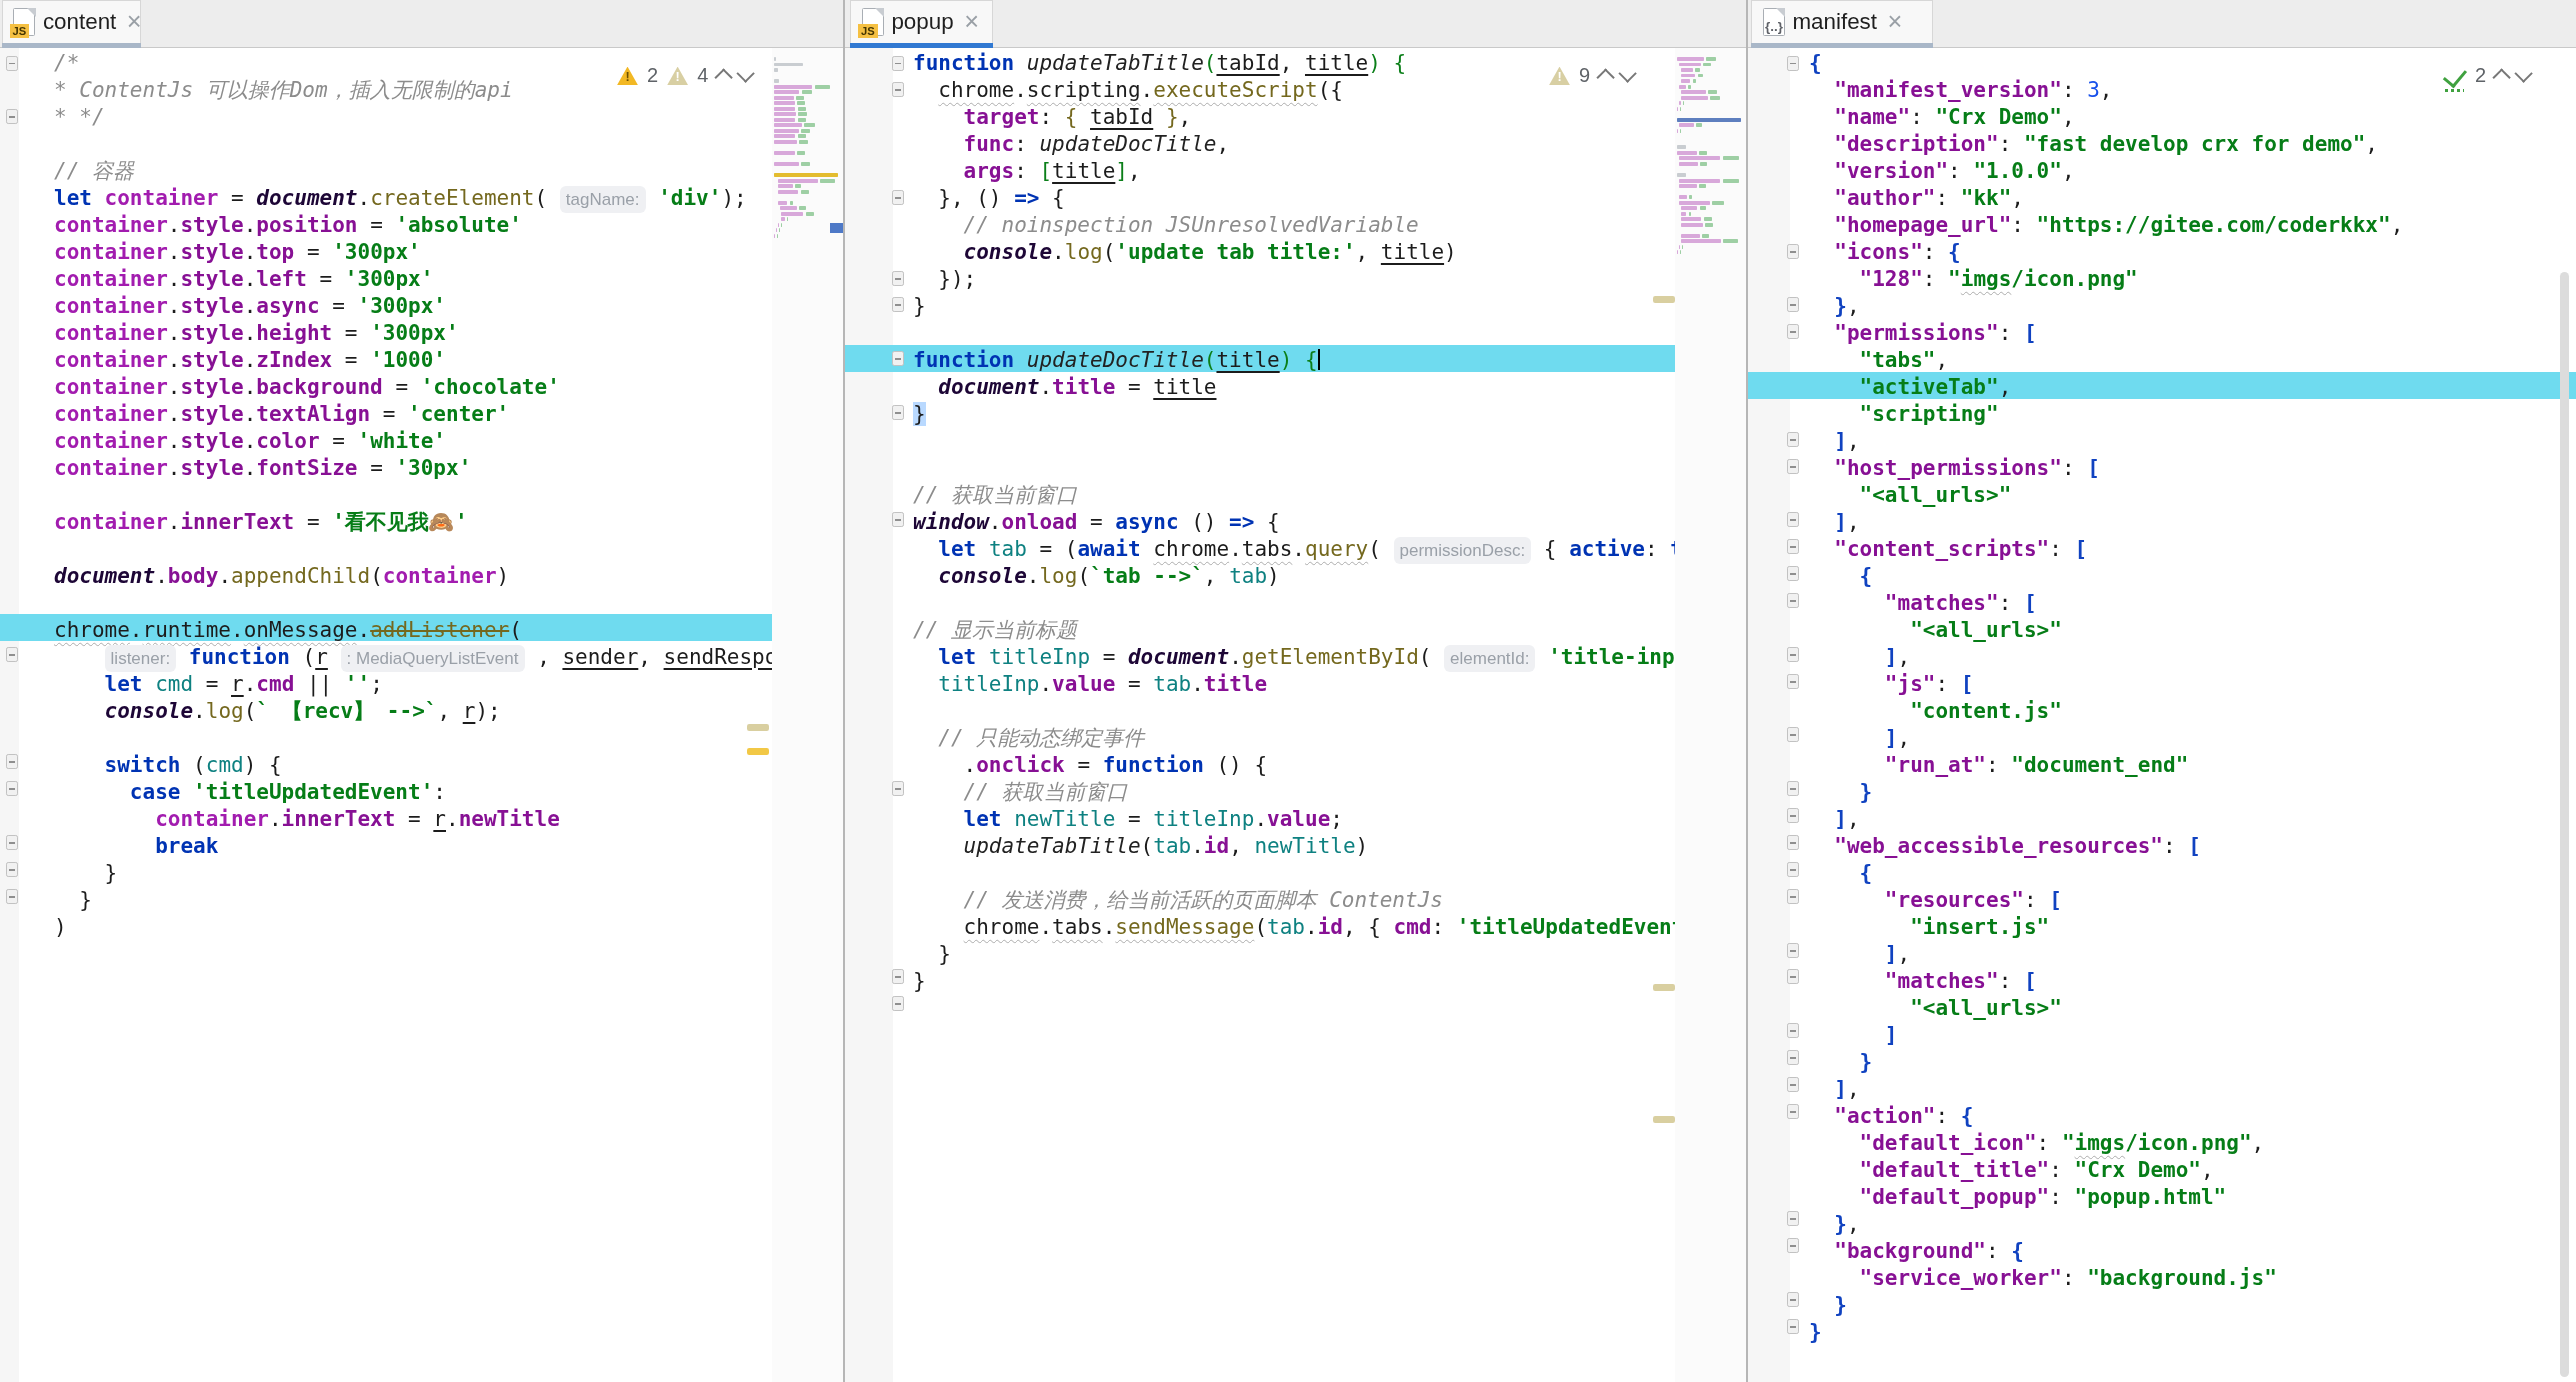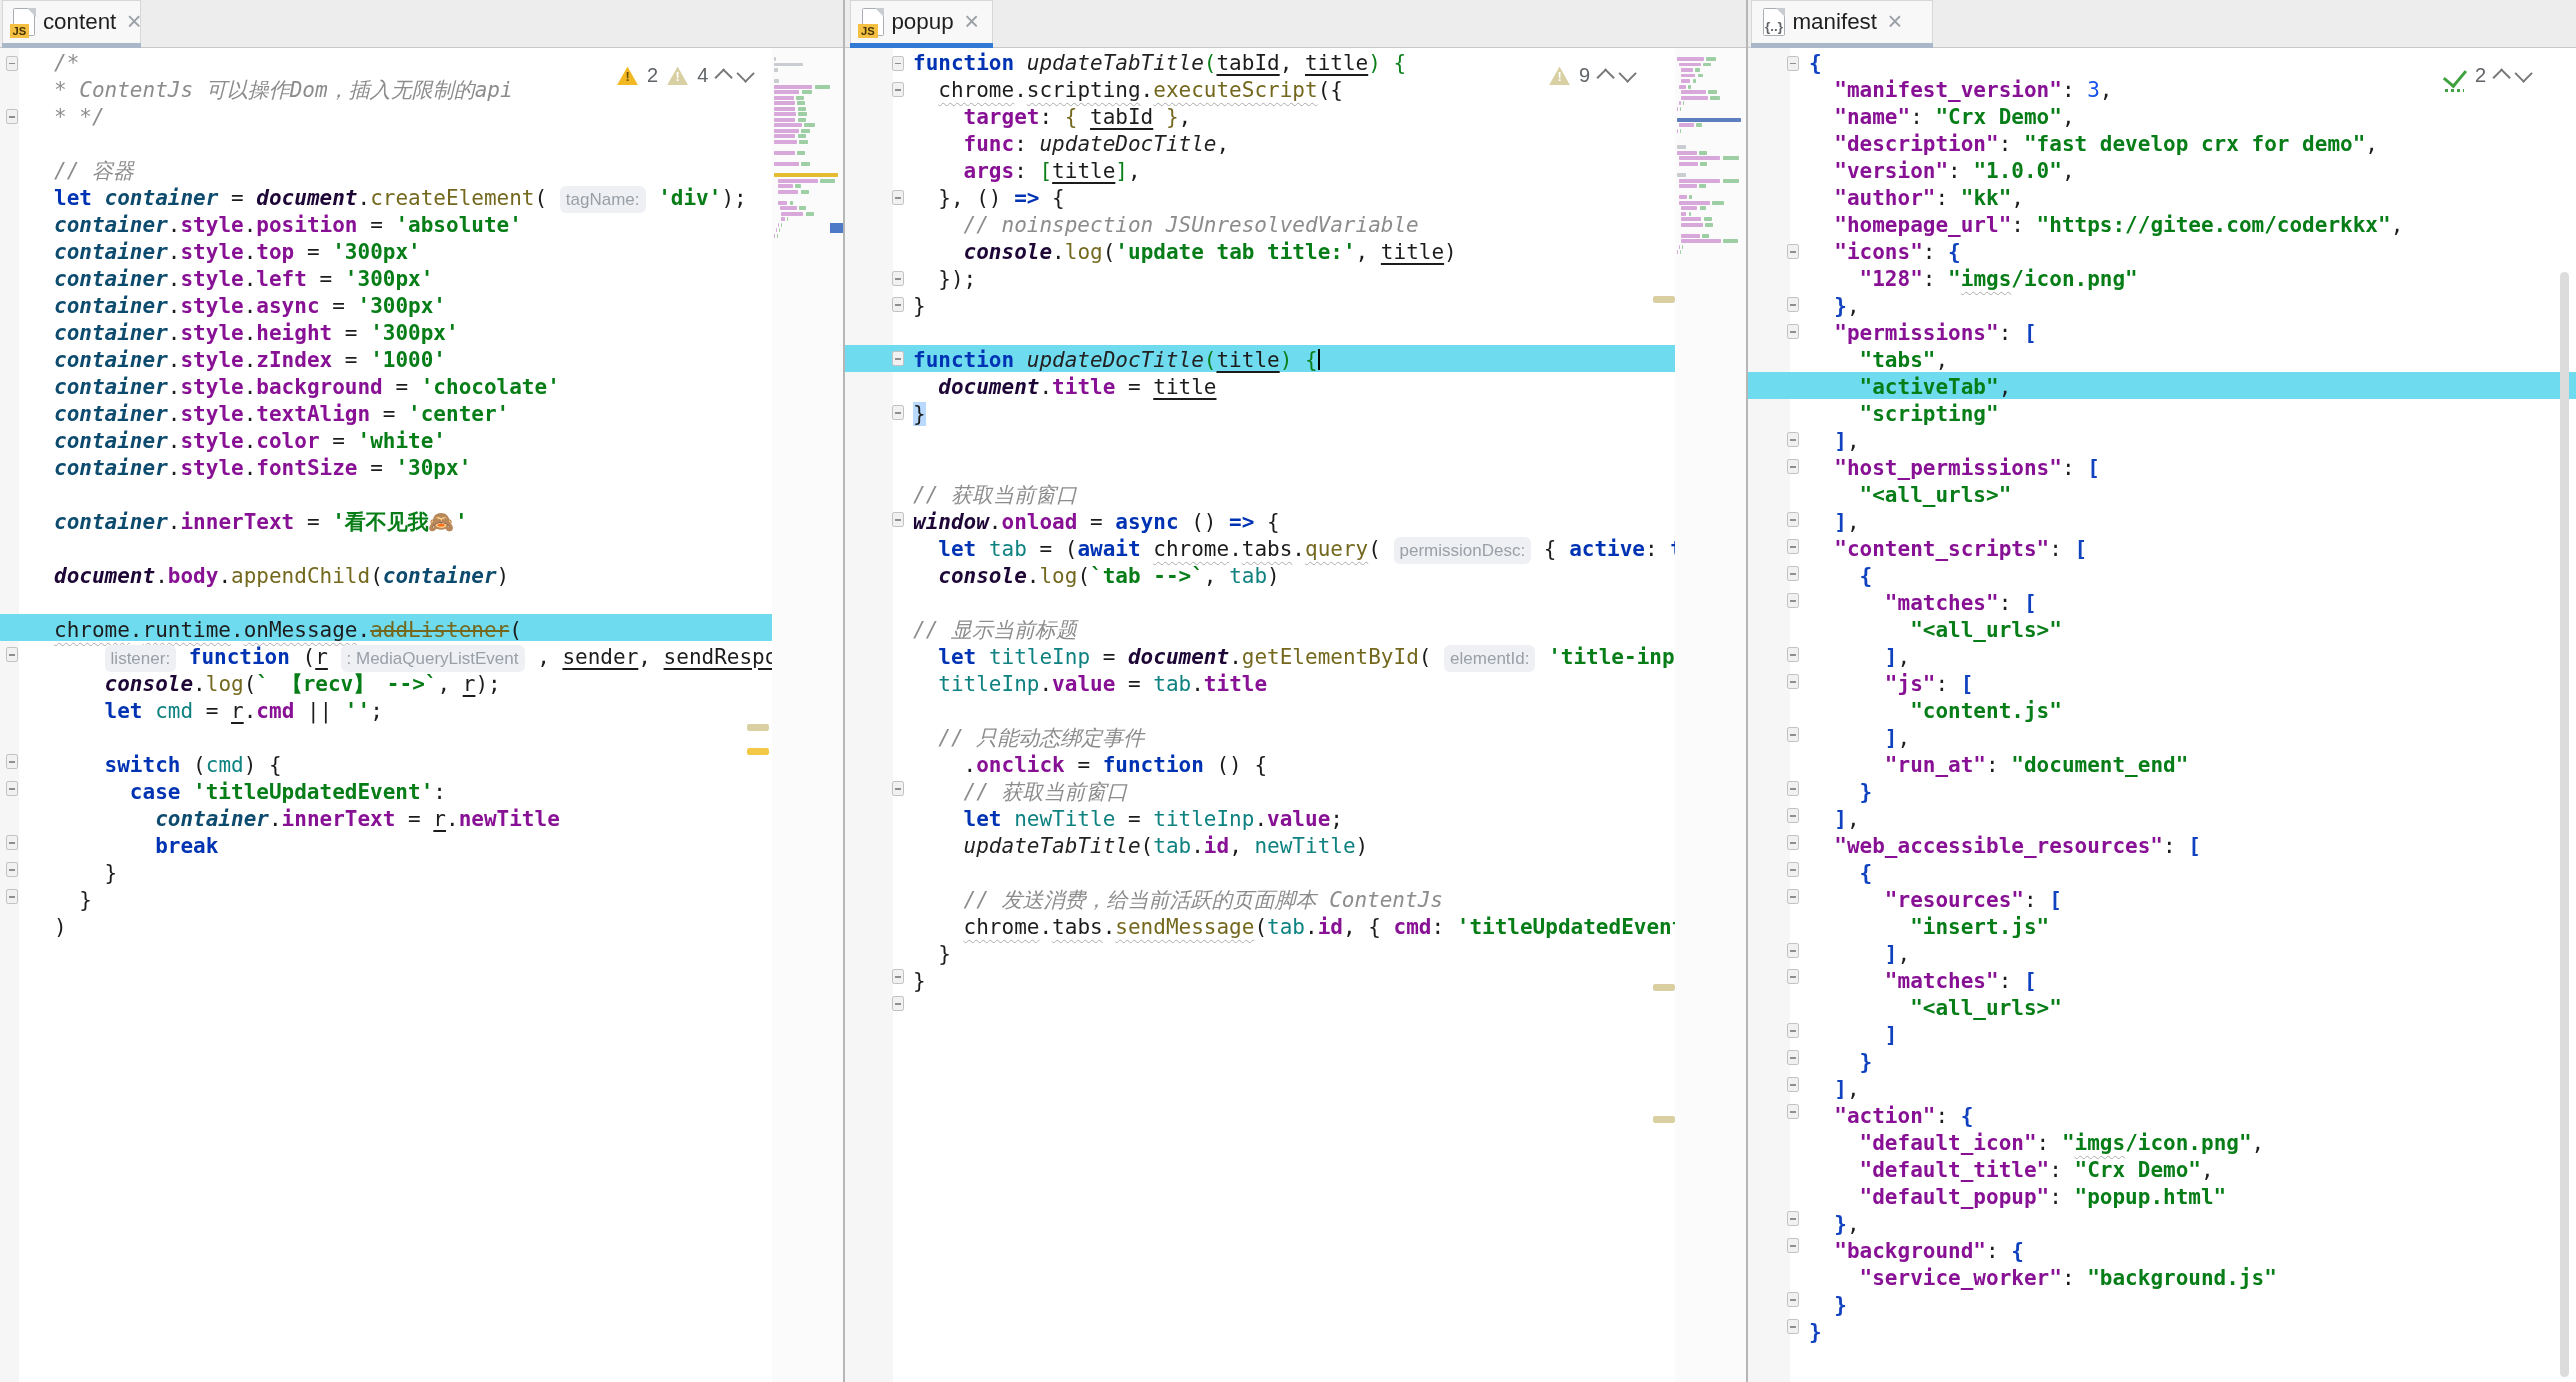--- a/index.html
+++ b/index.html
@@ -14,21 +14,21 @@
   .ficon .jsbadge{position:absolute;left:-4.5px;bottom:-3px;background:#F5C042;color:#453500;font-size:11.2px;font-weight:bold;padding:0.7px 3px;line-height:1.1;}
   .ficon .jsonbadge{position:absolute;left:1.5px;bottom:1.5px;color:#5d6066;font-size:13.4px;font-weight:bold;line-height:1;}
   .editor{position:absolute;top:48px;height:1335px;background:#FFFFFF;overflow:hidden;}
   .gutter{position:absolute;top:0;height:100%;background:#F6F6F6;}
   .divider{position:absolute;top:0;width:1.5px;height:1383px;background:#B6B6B6;}
   .codewrap{position:absolute;top:1.5px;}
   .cl{height:27px;line-height:27px;white-space:pre;font-family:"DejaVu Sans Mono","Liberation Mono",monospace;font-size:21px;color:#1c1c1c;}
   .hlrow{position:absolute;height:27px;z-index:0;}
   .codewrap{z-index:1;}
   .p{color:#1c1c1c}.k{color:#0033B3;font-weight:bold}.s{color:#067D17;font-weight:bold}
-  .c{color:#8C8C8C;font-style:italic}.g{color:#0c4a6e;font-weight:bold;font-style:italic}
+  .c{color:#8C8C8C;font-style:italic}.g{color:#a21caf;font-weight:bold;}
   .d{color:#1d0636;font-weight:bold;font-style:italic}.pr{color:#871094;font-weight:600}
   .f{color:#74681E}.fd{color:#222;font-style:italic}.lv{color:#0E8181}.n{color:#1750EB}
   .jb{color:#1042C0;font-weight:600}.sg{color:#0B7F19}
   .u{text-decoration:underline;text-underline-offset:3.7px}
   .wv{text-decoration:underline wavy #ADADAD 1.1px;text-underline-offset:5.2px}
   .st{text-decoration:line-through}
   .selb{background:#B9D9FF}
   .pill{display:inline-block;background:#EFF0F3;color:#9AA0A8;border-radius:6px;font-family:"Liberation Sans",sans-serif;font-size:17px;padding:0 6px;font-style:normal;font-weight:normal;}
   .caret{display:inline-block;width:2.2px;height:21px;background:#000;vertical-align:-3px;}
   .fold{position:absolute;width:12px;height:15px;background:#F1F1F1;border:0.7px solid #C2C2C2;border-radius:2.2px;box-sizing:border-box;z-index:2;}
@@ -99,22 +99,22 @@
         <div class="cl"><span class="g">container</span><span class="p">.</span><span class="pr">style</span><span class="p">.</span><span class="pr">textAlign</span><span class="p"> = </span><span class="s">'center'</span></div>
         <div class="cl"><span class="g">container</span><span class="p">.</span><span class="pr">style</span><span class="p">.</span><span class="pr">color</span><span class="p"> = </span><span class="s">'white'</span></div>
         <div class="cl"><span class="g">container</span><span class="p">.</span><span class="pr">style</span><span class="p">.</span><span class="pr">fontSize</span><span class="p"> = </span><span class="s">'30px'</span></div>
         <div class="cl"></div>
         <div class="cl"><span class="g">container</span><span class="p">.</span><span class="pr">innerText</span><span class="p"> = </span><span class="s">'看不见我🙈'</span></div>
         <div class="cl"></div>
         <div class="cl"><span class="d">document</span><span class="p">.</span><span class="pr">body</span><span class="p">.</span><span class="f">appendChild</span><span class="p">(</span><span class="g">container</span><span class="p">)</span></div>
         <div class="cl"></div>
         <div class="cl"><span class="p wv">chrome</span><span class="p">.</span><span class="p wv">runtime</span><span class="p">.</span><span class="p wv">onMessage</span><span class="p">.</span><span class="f st">addListener</span><span class="p">(</span></div>
         <div class="cl"><span class="p">    </span><span class="pill">listener:</span><span class="p"> </span><span class="k">function </span><span class="p">(</span><span class="p u">r</span><span class="p"> </span><span class="pill">: MediaQueryListEvent</span><span class="p"> , </span><span class="p u">sender</span><span class="p">, </span><span class="p u">sendResponse</span><span class="p">) {</span></div>
+        <div class="cl"><span class="p">    </span><span class="k">let </span><span class="lv">cmd</span><span class="p"> = </span><span class="p u">r</span><span class="p">.</span><span class="pr">cmd</span><span class="p"> || </span><span class="s">''</span><span class="p">;</span></div>
         <div class="cl"><span class="p">    </span><span class="d">console</span><span class="p">.</span><span class="f">log</span><span class="p">(</span><span class="s">` 【recv】 --&gt;`</span><span class="p">, </span><span class="p u">r</span><span class="p">);</span></div>
-        <div class="cl"><span class="p">    </span><span class="k">let </span><span class="lv">cmd</span><span class="p"> = </span><span class="p u">r</span><span class="p">.</span><span class="pr">cmd</span><span class="p"> || </span><span class="s">''</span><span class="p">;</span></div>
         <div class="cl"></div>
         <div class="cl"><span class="p">    </span><span class="k">switch</span><span class="p"> (</span><span class="lv">cmd</span><span class="p">) {</span></div>
         <div class="cl"><span class="p">      </span><span class="k">case </span><span class="s">'titleUpdatedEvent'</span><span class="p">:</span></div>
         <div class="cl"><span class="p">        </span><span class="g">container</span><span class="p">.</span><span class="pr">innerText</span><span class="p"> = </span><span class="p u">r</span><span class="p">.</span><span class="pr">newTitle</span></div>
         <div class="cl"><span class="p">        </span><span class="k">break</span></div>
         <div class="cl"><span class="p">    }</span></div>
         <div class="cl"><span class="p">  }</span></div>
         <div class="cl"><span class="p">)</span></div>
       </div>
       <div class="fold" style="left: 6px; top: 7.5px;"></div>

